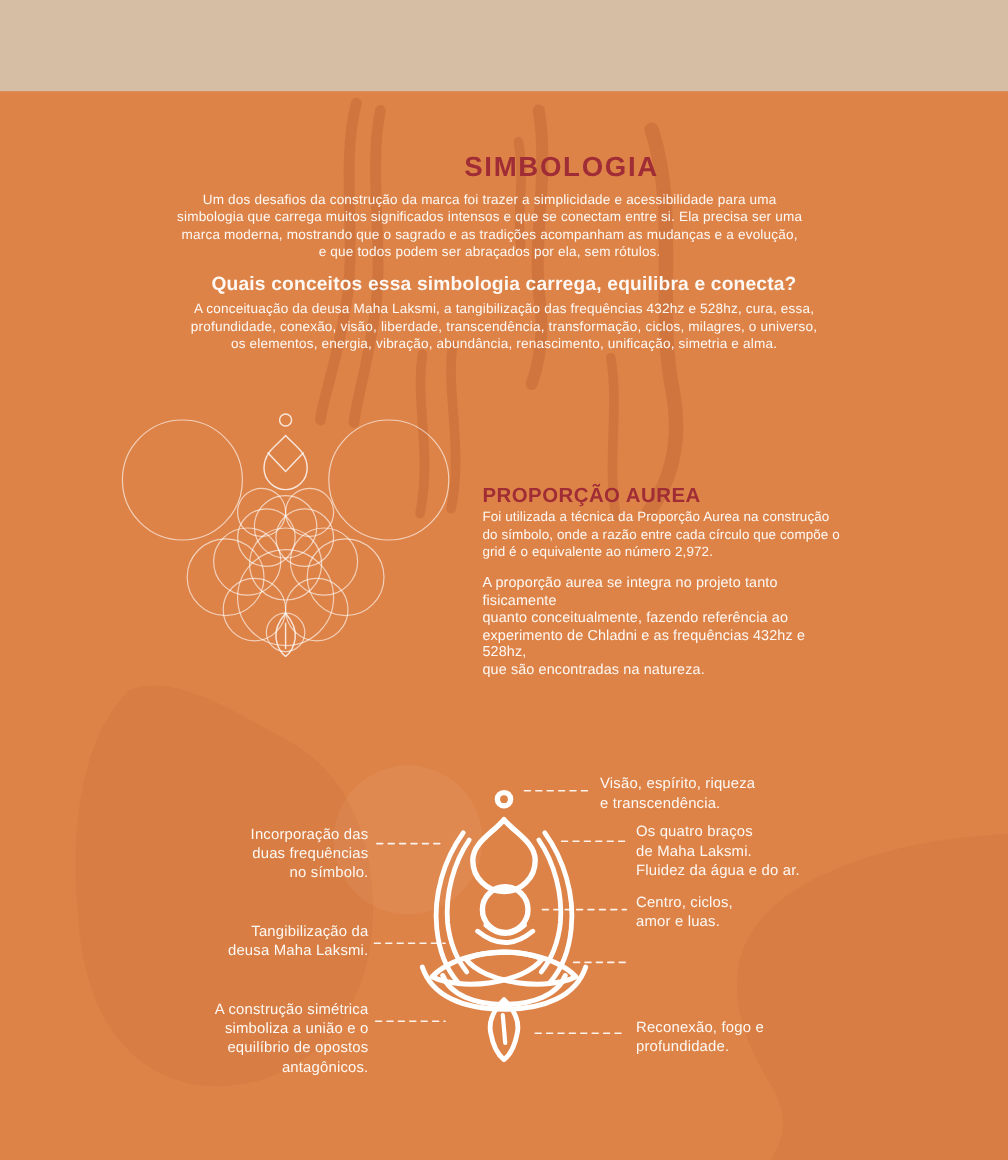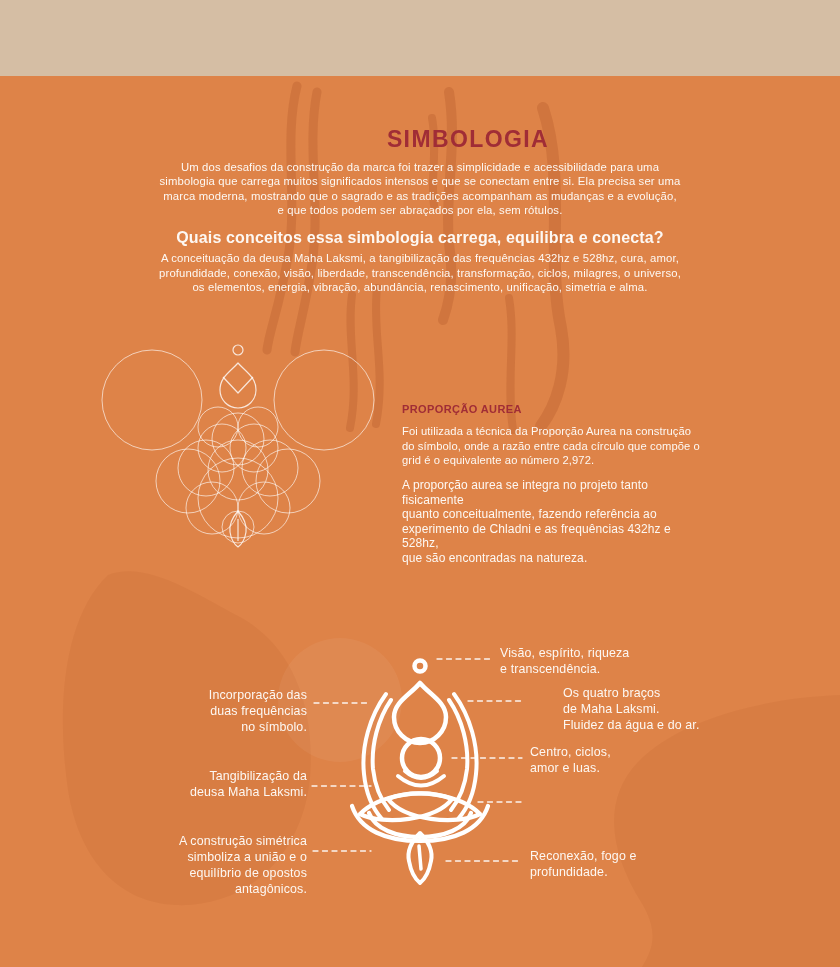--- a/index.html
+++ b/index.html
@@ -18,37 +18,37 @@
   .abs{position:absolute;}
   .white{color:#fdf8f3;}
   .red{color:#a02d36;}
   .pre{white-space:pre-line;}
   .page-title{
     left:0;top:126px;width:840px;
     text-align:center;
     font-size:23px;font-weight:800;letter-spacing:1.4px;margin-left:48px;
   }
   .intro{
-    left:150px;top:160px;width:540px;
+    left:138px;top:160px;width:540px;
     text-align:center;
     font-size:11.3px;line-height:14.3px;letter-spacing:.15px;
   }
   .question{
     left:150px;top:229px;width:540px;
     text-align:center;
     font-size:16px;font-weight:700;letter-spacing:.15px;
   }
   .concepts{
     left:140px;top:251px;width:560px;
     text-align:center;
     font-size:11.3px;line-height:14.5px;letter-spacing:.15px;
   }
   .gr-heading{
     left:402px;top:403px;width:300px;
-    font-size:11px;font-weight:800;letter-spacing:.4px;
+    font-size:17px;font-weight:800;letter-spacing:.4px;
   }
   .gr-para1{
     left:402px;top:424px;width:300px;
     font-size:11.2px;line-height:14.6px;letter-spacing:.1px;
   }
   .gr-para2{
     left:402px;top:478px;width:300px;
     font-size:12px;line-height:14.6px;letter-spacing:.1px;
   }
   .ann{
@@ -83,21 +83,21 @@
 
   <div class="abs page-title red">SIMBOLOGIA</div>
 
   <div class="abs intro white pre">Um dos desafios da construção da marca foi trazer a simplicidade e acessibilidade para uma
 simbologia que carrega muitos significados intensos e que se conectam entre si. Ela precisa ser uma
 marca moderna, mostrando que o sagrado e as tradições acompanham as mudanças e a evolução,
 e que todos podem ser abraçados por ela, sem rótulos.</div>
 
   <div class="abs question white">Quais conceitos essa simbologia carrega, equilibra e conecta?</div>
 
-  <div class="abs concepts white pre">A conceituação da deusa Maha Laksmi, a tangibilização das frequências 432hz e 528hz, cura, amor,
+  <div class="abs concepts white pre">A conceituação da deusa Maha Laksmi, a tangibilização das frequências 432hz e 528hz, cura, essa,
 profundidade, conexão, visão, liberdade, transcendência, transformação, ciclos, milagres, o universo,
 os elementos, energia, vibração, abundância, renascimento, unificação, simetria e alma.</div>
 
   <svg class="abs" style="left:85px;top:330px;" width="310" height="240" viewBox="85 330 310 240">
     <g fill="none" stroke="#ffffff" stroke-opacity="0.62" stroke-width="1">
       <circle cx="152" cy="400" r="50"></circle>
       <circle cx="324" cy="400" r="50"></circle>
       <circle cx="218" cy="427" r="20"></circle>
       <circle cx="258" cy="427" r="20"></circle>
       <circle cx="238" cy="439" r="26"></circle>
@@ -174,21 +174,21 @@
 no símbolo.</div>
   <div class="abs ann ann-left white pre" style="top:768px;">Tangibilização da
 deusa Maha Laksmi.</div>
   <div class="abs ann ann-left white pre" style="top:833px;">A construção simétrica
 simboliza a união e o
 equilíbrio de opostos
 antagônicos.</div>
 
   <div class="abs ann ann-right white pre" style="left:500px;top:645px;">Visão, espírito, riqueza
 e transcendência.</div>
-  <div class="abs ann ann-right white pre" style="left:530px;top:685px;margin-left:33px;">Os quatro braços
+  <div class="abs ann ann-right white pre" style="left:530px;top:685px;">Os quatro braços
 de Maha Laksmi.
 Fluidez da água e do ar.</div>
   <div class="abs ann ann-right white pre" style="left:530px;top:744px;">Centro, ciclos,
 amor e luas.</div>
   <div class="abs ann ann-right white pre" style="left:530px;top:848px;">Reconexão, fogo e
 profundidade.</div>
 
 </div>
 
 </body></html>

